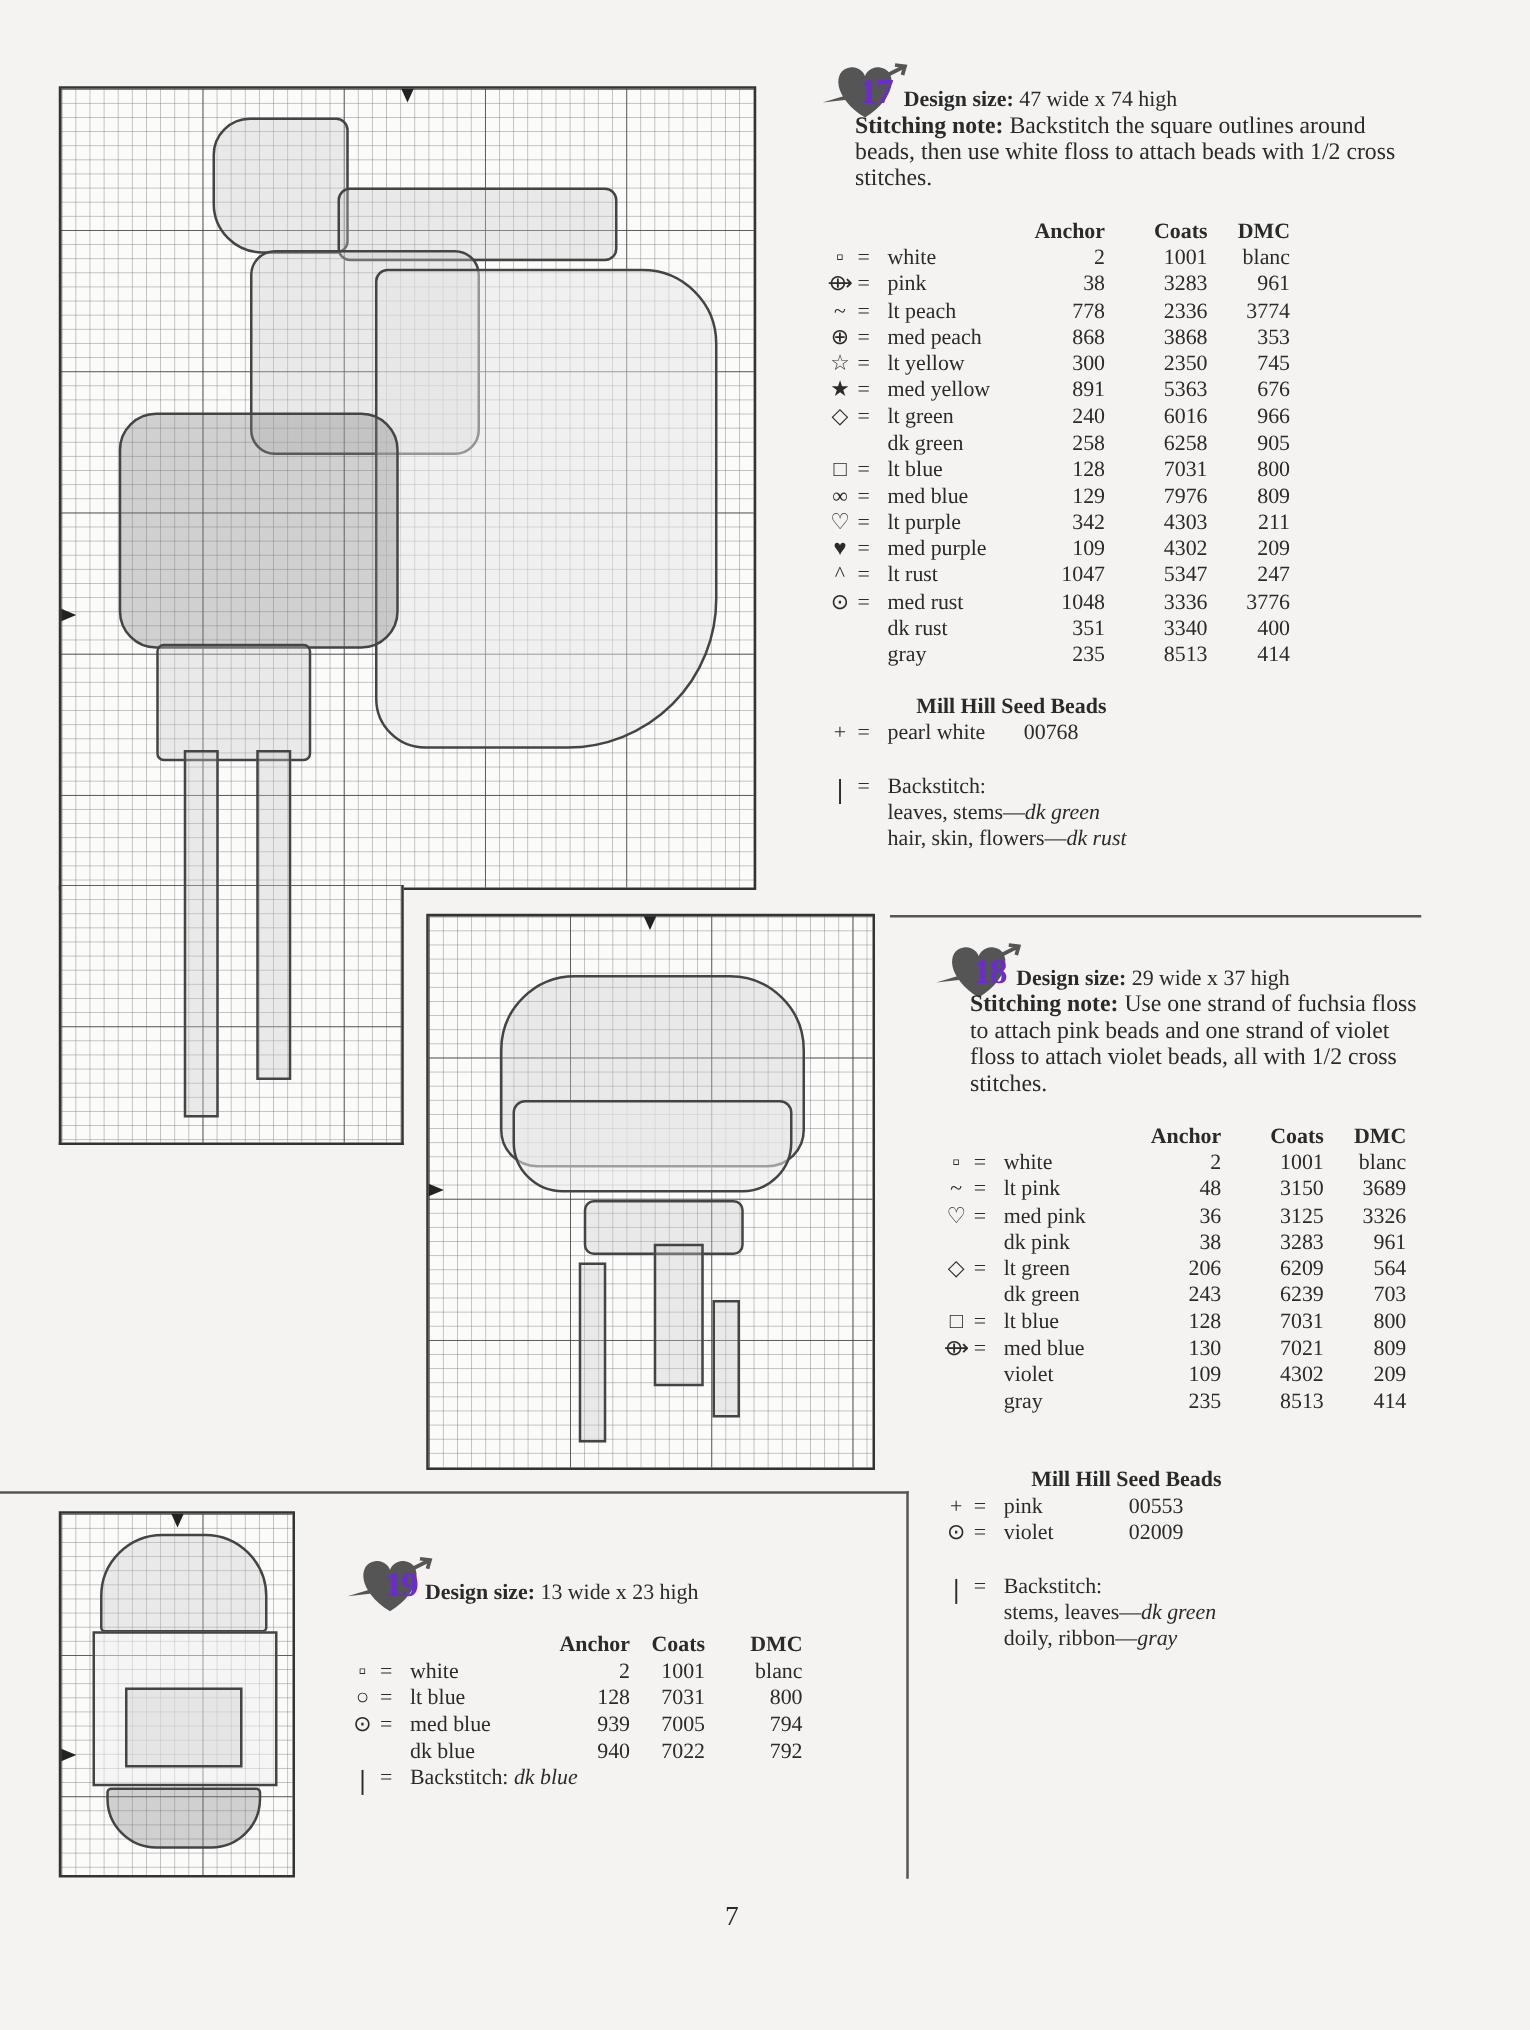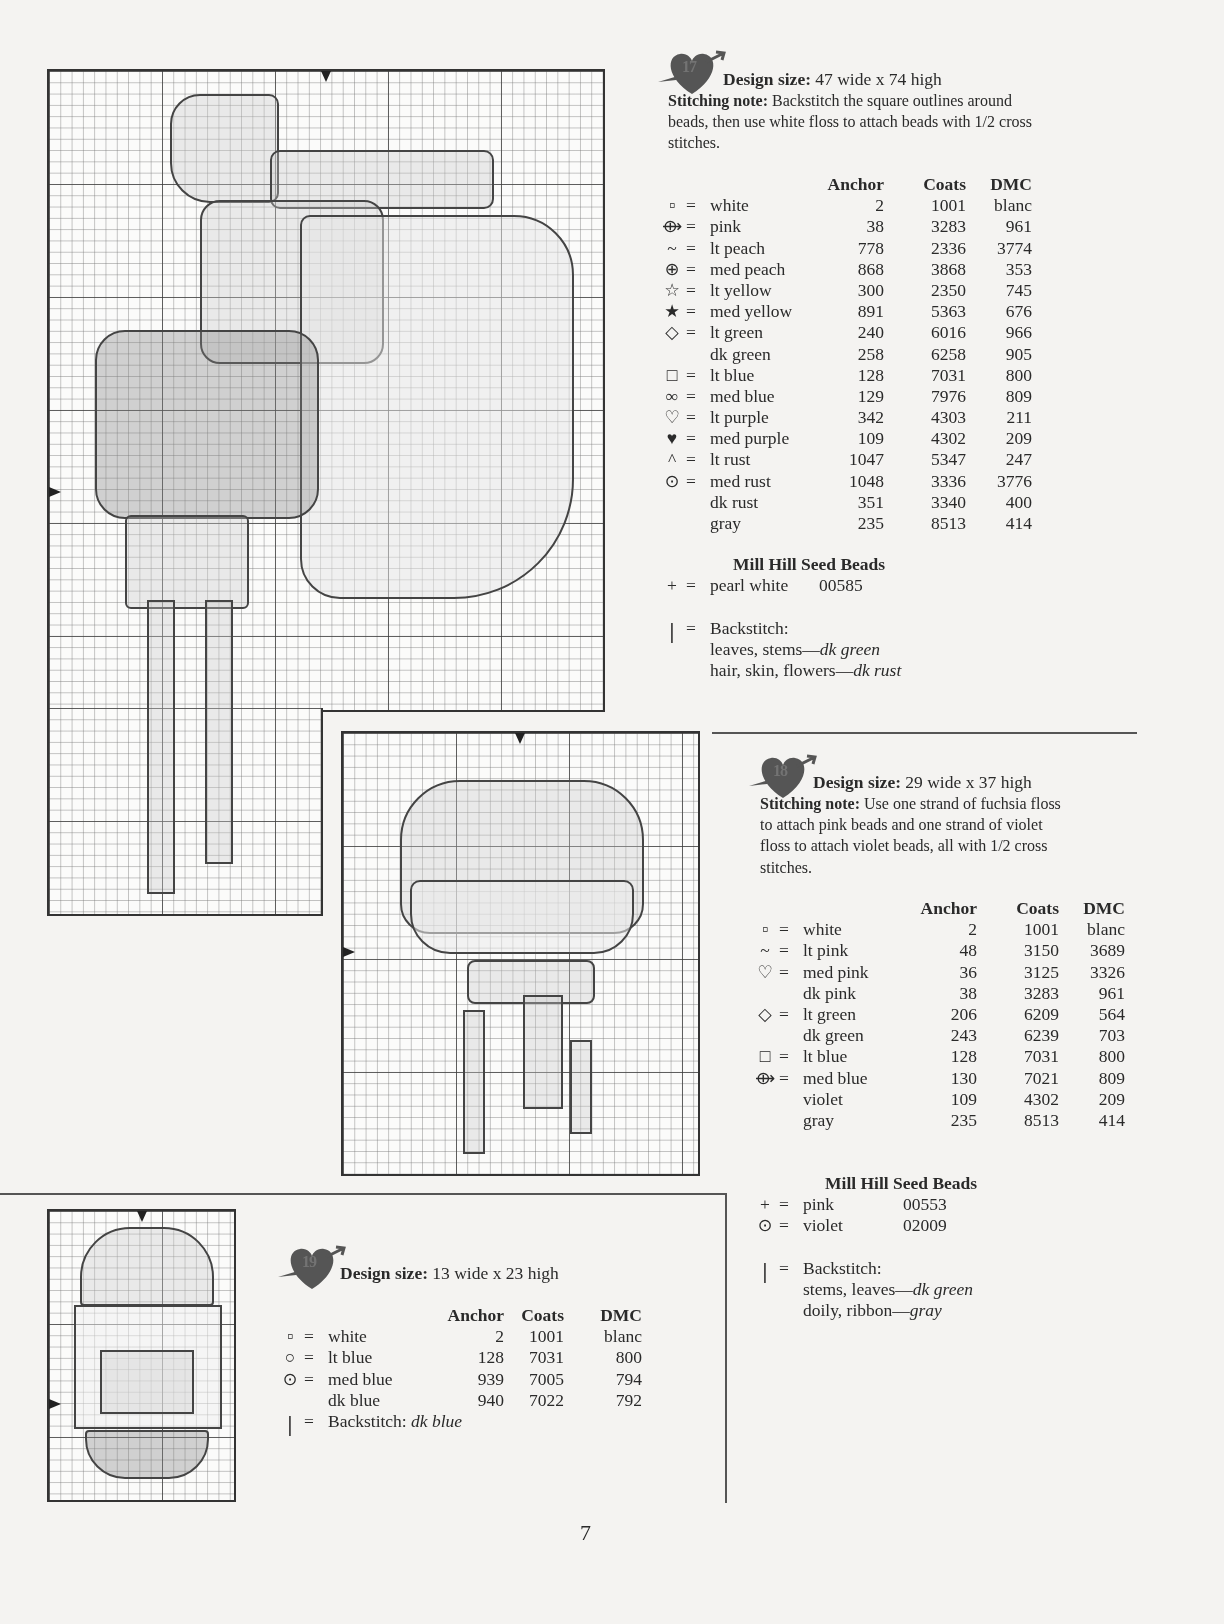--- a/index.html
+++ b/index.html
@@ -39,30 +39,30 @@
   .motif.dark { background: rgba(130,130,130,0.35); }
 
   
   .hline { position: absolute; height: 2px; background: #555; }
   .vline { position: absolute; width: 2px; background: #555; }
 
   
   .heart-badge { position: absolute; width: 70px; height: 48px; }
   .heart-badge svg { position: absolute; left: 0; top: 0; }
   .heart-num {
-    position: absolute; left: 16px; top: 10px; width: 34px; text-align: center;
-    font-family: "Liberation Serif", serif; font-weight: bold; font-size: 16px;
-    color: #737373; letter-spacing: -1px;
+    position: absolute; left: 28px; top: 10px; width: 34px; text-align: center;
+    font-family: "Liberation Serif", serif; font-weight: bold; font-size: 28px;
+    color: #6d28d9; letter-spacing: -1px;
   }
 
   
   .txt { position: absolute; font-size: 17.5px; line-height: 21px; }
   .b { font-weight: bold; }
   .i { font-style: italic; }
-  .note { position: absolute; font-size: 16px; line-height: 21.2px; }
+  .note { position: absolute; font-size: 19px; line-height: 21.2px; margin-left: 16px; }
 
   .key { position: absolute; font-size: 17.5px; font-family: Liberation Serif, serif; }
   .key .row { position: relative; height: 21.2px; white-space: nowrap; }
   .key .sym { position: absolute; left: 0; width: 20px; text-align: center; }
   .key .eq { position: absolute; left: 24px; }
   .key .name { position: absolute; left: 48px; }
   .key .c1, .key .c2, .key .c3 { position: absolute; text-align: right; }
   .key .hdr { font-weight: bold; }
 
   .page-num { position: absolute; left: 580px; top: 1520px; font-size: 22px; }
@@ -255,21 +255,21 @@
         <span class="c3" style="right:10px">414</span>
       </div>
     </div>
 
   <div class="txt b" style="left:733px; top:554px;">Mill Hill Seed Beads</div>
   <div class="key" id="beads17" style="left:662px; top:575px; width:300px;">
       <div class="row">
         <span class="sym">+</span>
         <span class="eq">=</span>
         <span class="name">pearl white</span>
-        <span style="position:absolute; left:157px">00585</span>
+        <span style="position:absolute; left:157px">00768</span>
       </div>
     </div>
 
   <div class="key" style="left:662px; top:618px; width:460px;">
     <div class="row">
       <span class="sym b" style="font-size:22px;">|</span>
       <span class="eq">=</span>
       <span class="name">Backstitch:</span>
     </div>
     <div class="row">

